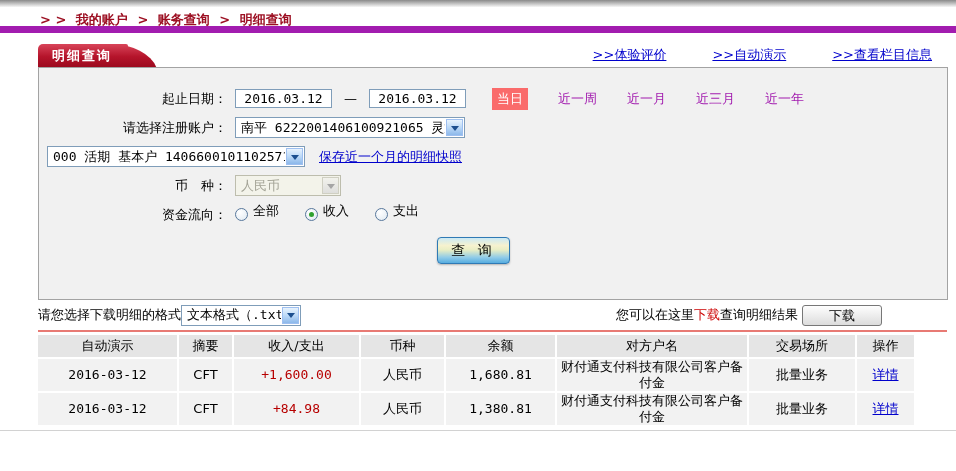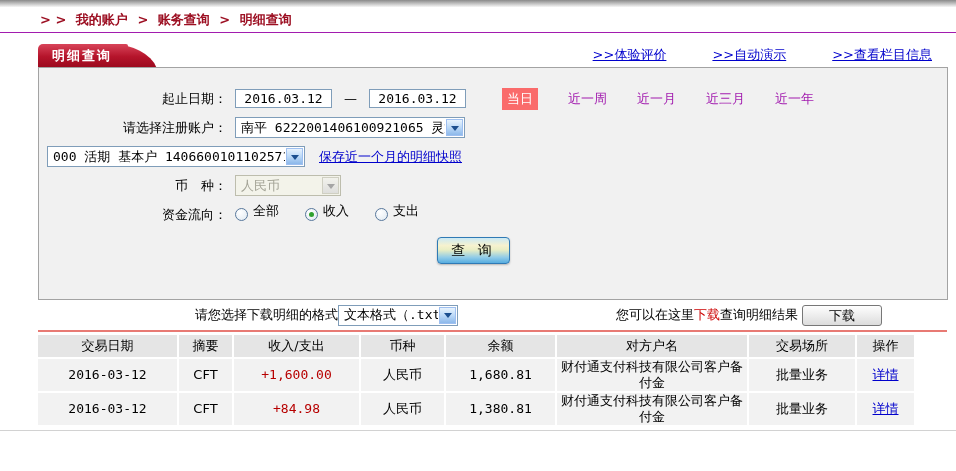--- a/index.html
+++ b/index.html
@@ -2,21 +2,21 @@
 <html><head>
 <meta charset="utf-8">
 <style>
   * { margin:0; padding:0; box-sizing:border-box; }
   html,body { background:#fff; }
   body {
     width:956px; height:471px; position:relative; overflow:hidden;
     font-family:"DejaVu Sans","Liberation Sans",sans-serif; font-size:13px; color:#000;
   }
   .topbar { height:7px; background:linear-gradient(180deg,#8a8a8a,#f6f6f6); }
-  .breadcrumb { height:26px; line-height:26px; padding-left:35px; border-bottom:1px solid #a21caf;
+  .breadcrumb { height:26px; line-height:26px; padding-left:35px; border-bottom:7px solid #a21caf;
     color:#9c0f22; font-weight:bold; }
   .breadcrumb .crumb { color:#9c0f22; cursor:pointer; }
   .breadcrumb .sep { margin:0 5px; }
 
   .tab-row { display:flex; align-items:flex-end; height:29px; margin-top:5px; position:relative; }
   .tab { position:relative; margin-left:38px; height:23px; line-height:23px;
     padding:0 16px 0 14px; color:#fff; font-weight:bold; letter-spacing:2px;
     background:linear-gradient(180deg,#d84459 0%,#b5142b 55%,#9c0a1e 100%);
     border-radius:5px 2px 0 0; z-index:2; }
   .tab::after { content:""; position:absolute; right:-24px; top:0; width:36px; height:100%;
@@ -27,21 +27,21 @@
 
   .panel { margin-left:38px; width:910px; height:233px; background:#f1f1f1;
     border:1px solid #a3a3a3; padding-top:16px; }
   .form-row { display:flex; align-items:center; height:29px; }
   .form-label { width:188px; text-align:right; flex:none; }
   .gap8 { width:8px; flex:none; }
 
   .date-input { width:97px; height:19px; border:1px solid #7f9db9; background:#fff;
     text-align:center; font-family:"DejaVu Sans Mono","Liberation Mono",monospace; font-size:13px; }
   .dash { margin:0 12px; }
-  .badge-today { margin-left:36px; background:#fa6b6b; color:#fff; padding:2px 5px; cursor:pointer; }
+  .badge-today { margin-left:26px; background:#fa6b6b; color:#fff; padding:2px 5px; cursor:pointer; }
   .range-link { margin-left:30px; cursor:pointer; color:#a21caf; }
 
   .xp-select { display:inline-flex; align-items:stretch; height:21px; border:1px solid #7f9db9;
     background:#fff; cursor:pointer; }
   .xp-select .txt { display:flex; align-items:center; padding:0 5px;
     font-family:"DejaVu Sans Mono","Liberation Mono",monospace; font-size:13px; white-space:nowrap; overflow:hidden; }
   .xp-select .arrow { width:17px; flex:none; margin:1px; border:1px solid #9ebff0;
     background:linear-gradient(180deg,#e8f3fd,#bcd9f7 50%,#8cb8ea); display:flex; align-items:center; justify-content:center; }
   .xp-select .arrow::after { content:""; border:4px solid transparent; border-top:5px solid #1c4f8f; margin-top:5px; }
   .xp-select.disabled { border-color:#bdbdad; background:#f3f3ea; cursor:default; }
@@ -59,21 +59,21 @@
     border-radius:50%; background:#2fa12f; }
   .radio-label { margin:0 26px 8px 5px; cursor:pointer; }
 
   .btn-query { margin:8px 0 0 398px; width:73px; height:27px; cursor:pointer;
     border:1px solid #2f7ab5; border-radius:4px; color:#000; font-size:14px; letter-spacing:4px;
     text-align:center; line-height:25px;
     background:linear-gradient(180deg,#cbe9f5 0%,#f6f2cf 30%,#e9eec4 48%,#8fcbe8 78%,#57ade0 100%);
     box-shadow:0 1px 2px rgba(0,0,0,0.25); }
 
   .download-bar { margin-left:38px; width:908px; height:30px; display:flex; align-items:center; }
-  .dl-label { margin-left:157px; }
+  .dl-label { }
   .dl-right { margin-left:auto; margin-right:64px; display:flex; align-items:center; }
   .dl-link { color:#cc0000; cursor:pointer; }
   .btn-download { margin-left:4px; width:80px; height:21px; border:1px solid #777;
     border-radius:3px; background:linear-gradient(180deg,#fefefe,#dcdcdc); text-align:center;
     line-height:19px; cursor:pointer; }
 
   .red-rule { margin-left:38px; width:909px; height:2px; background:#e87a74; }
 
   table.results { margin-left:36px; border-collapse:separate; border-spacing:2px; table-layout:fixed; margin-top:1px; }
   table.results th { background:#e5e5e5; height:22px; font-weight:normal; text-align:center; }
@@ -186,21 +186,21 @@
       <col style="width:53px">
       <col style="width:125px">
       <col style="width:83px">
     <col style="width:109px">
       <col style="width:190px">
       <col style="width:106px">
       <col style="width:57px">
   </colgroup>
   <thead>
     <tr>
-      <th>交易日期</th>
+      <th>自动演示</th>
       <th>摘要</th>
       <th>收入/支出</th>
       <th>币种</th>
       <th>余额</th>
       <th>对方户名</th>
       <th>交易场所</th>
       <th>操作</th>
     </tr>
   </thead>
   <tbody>

